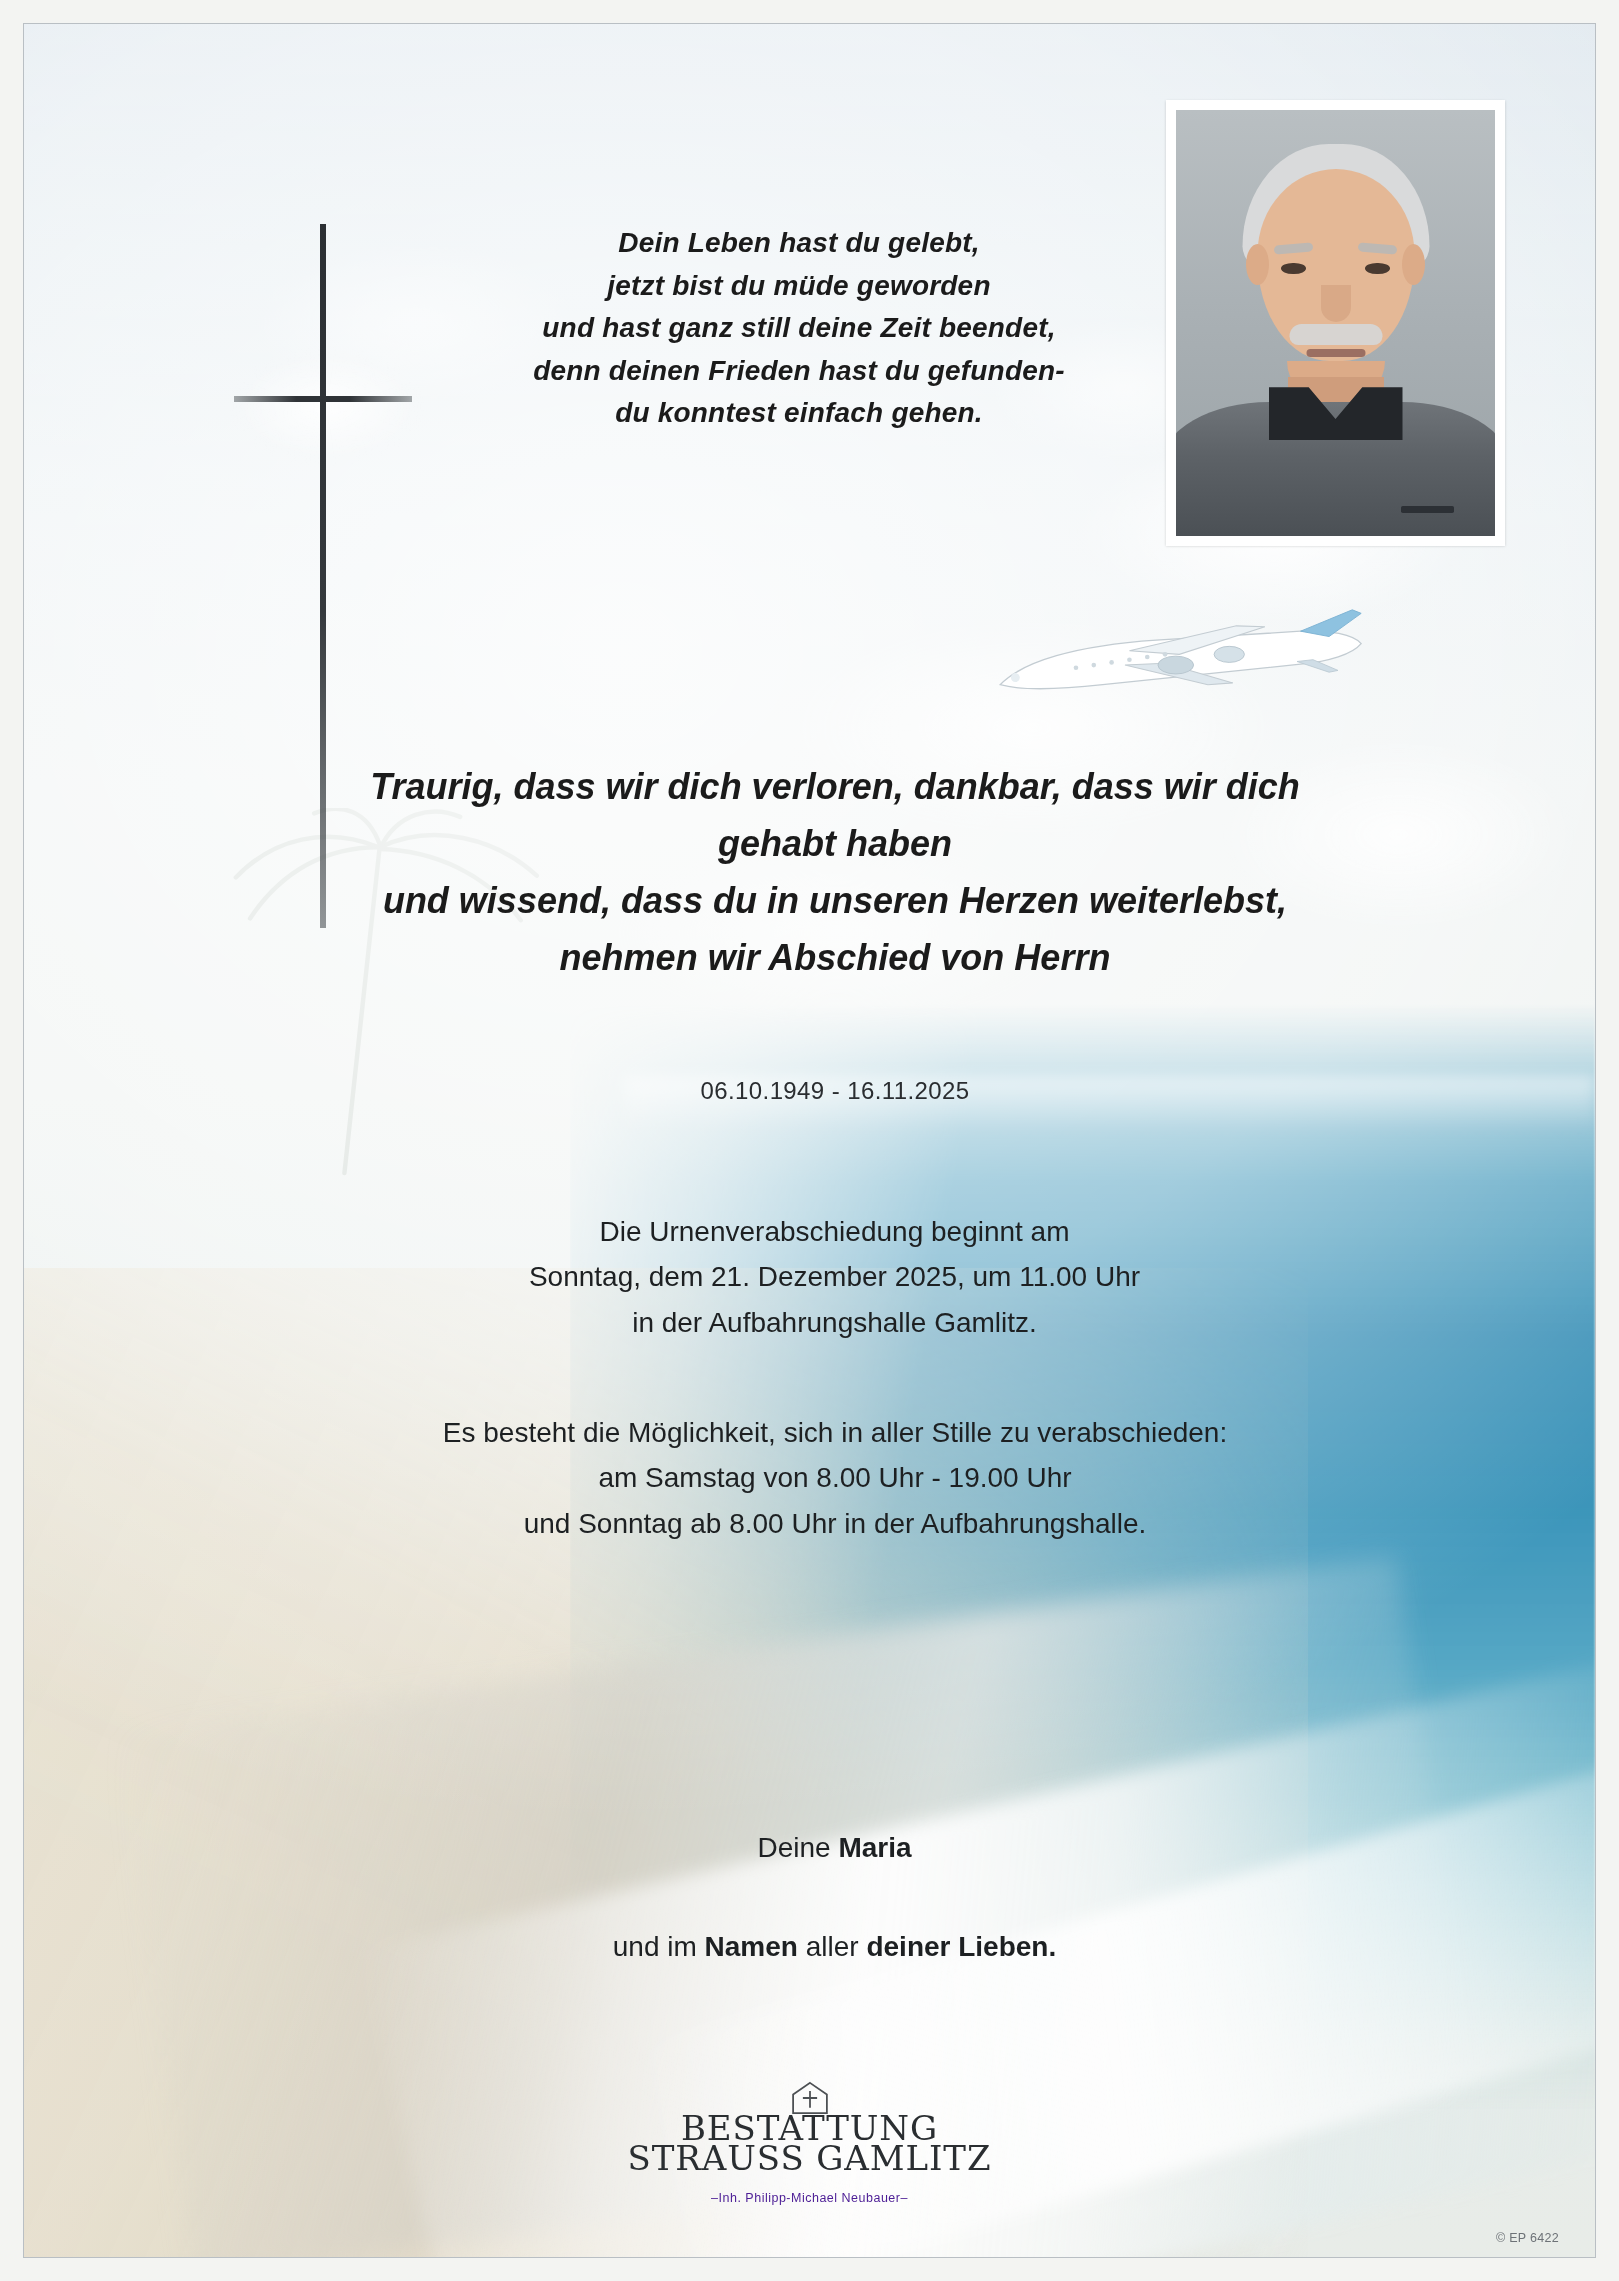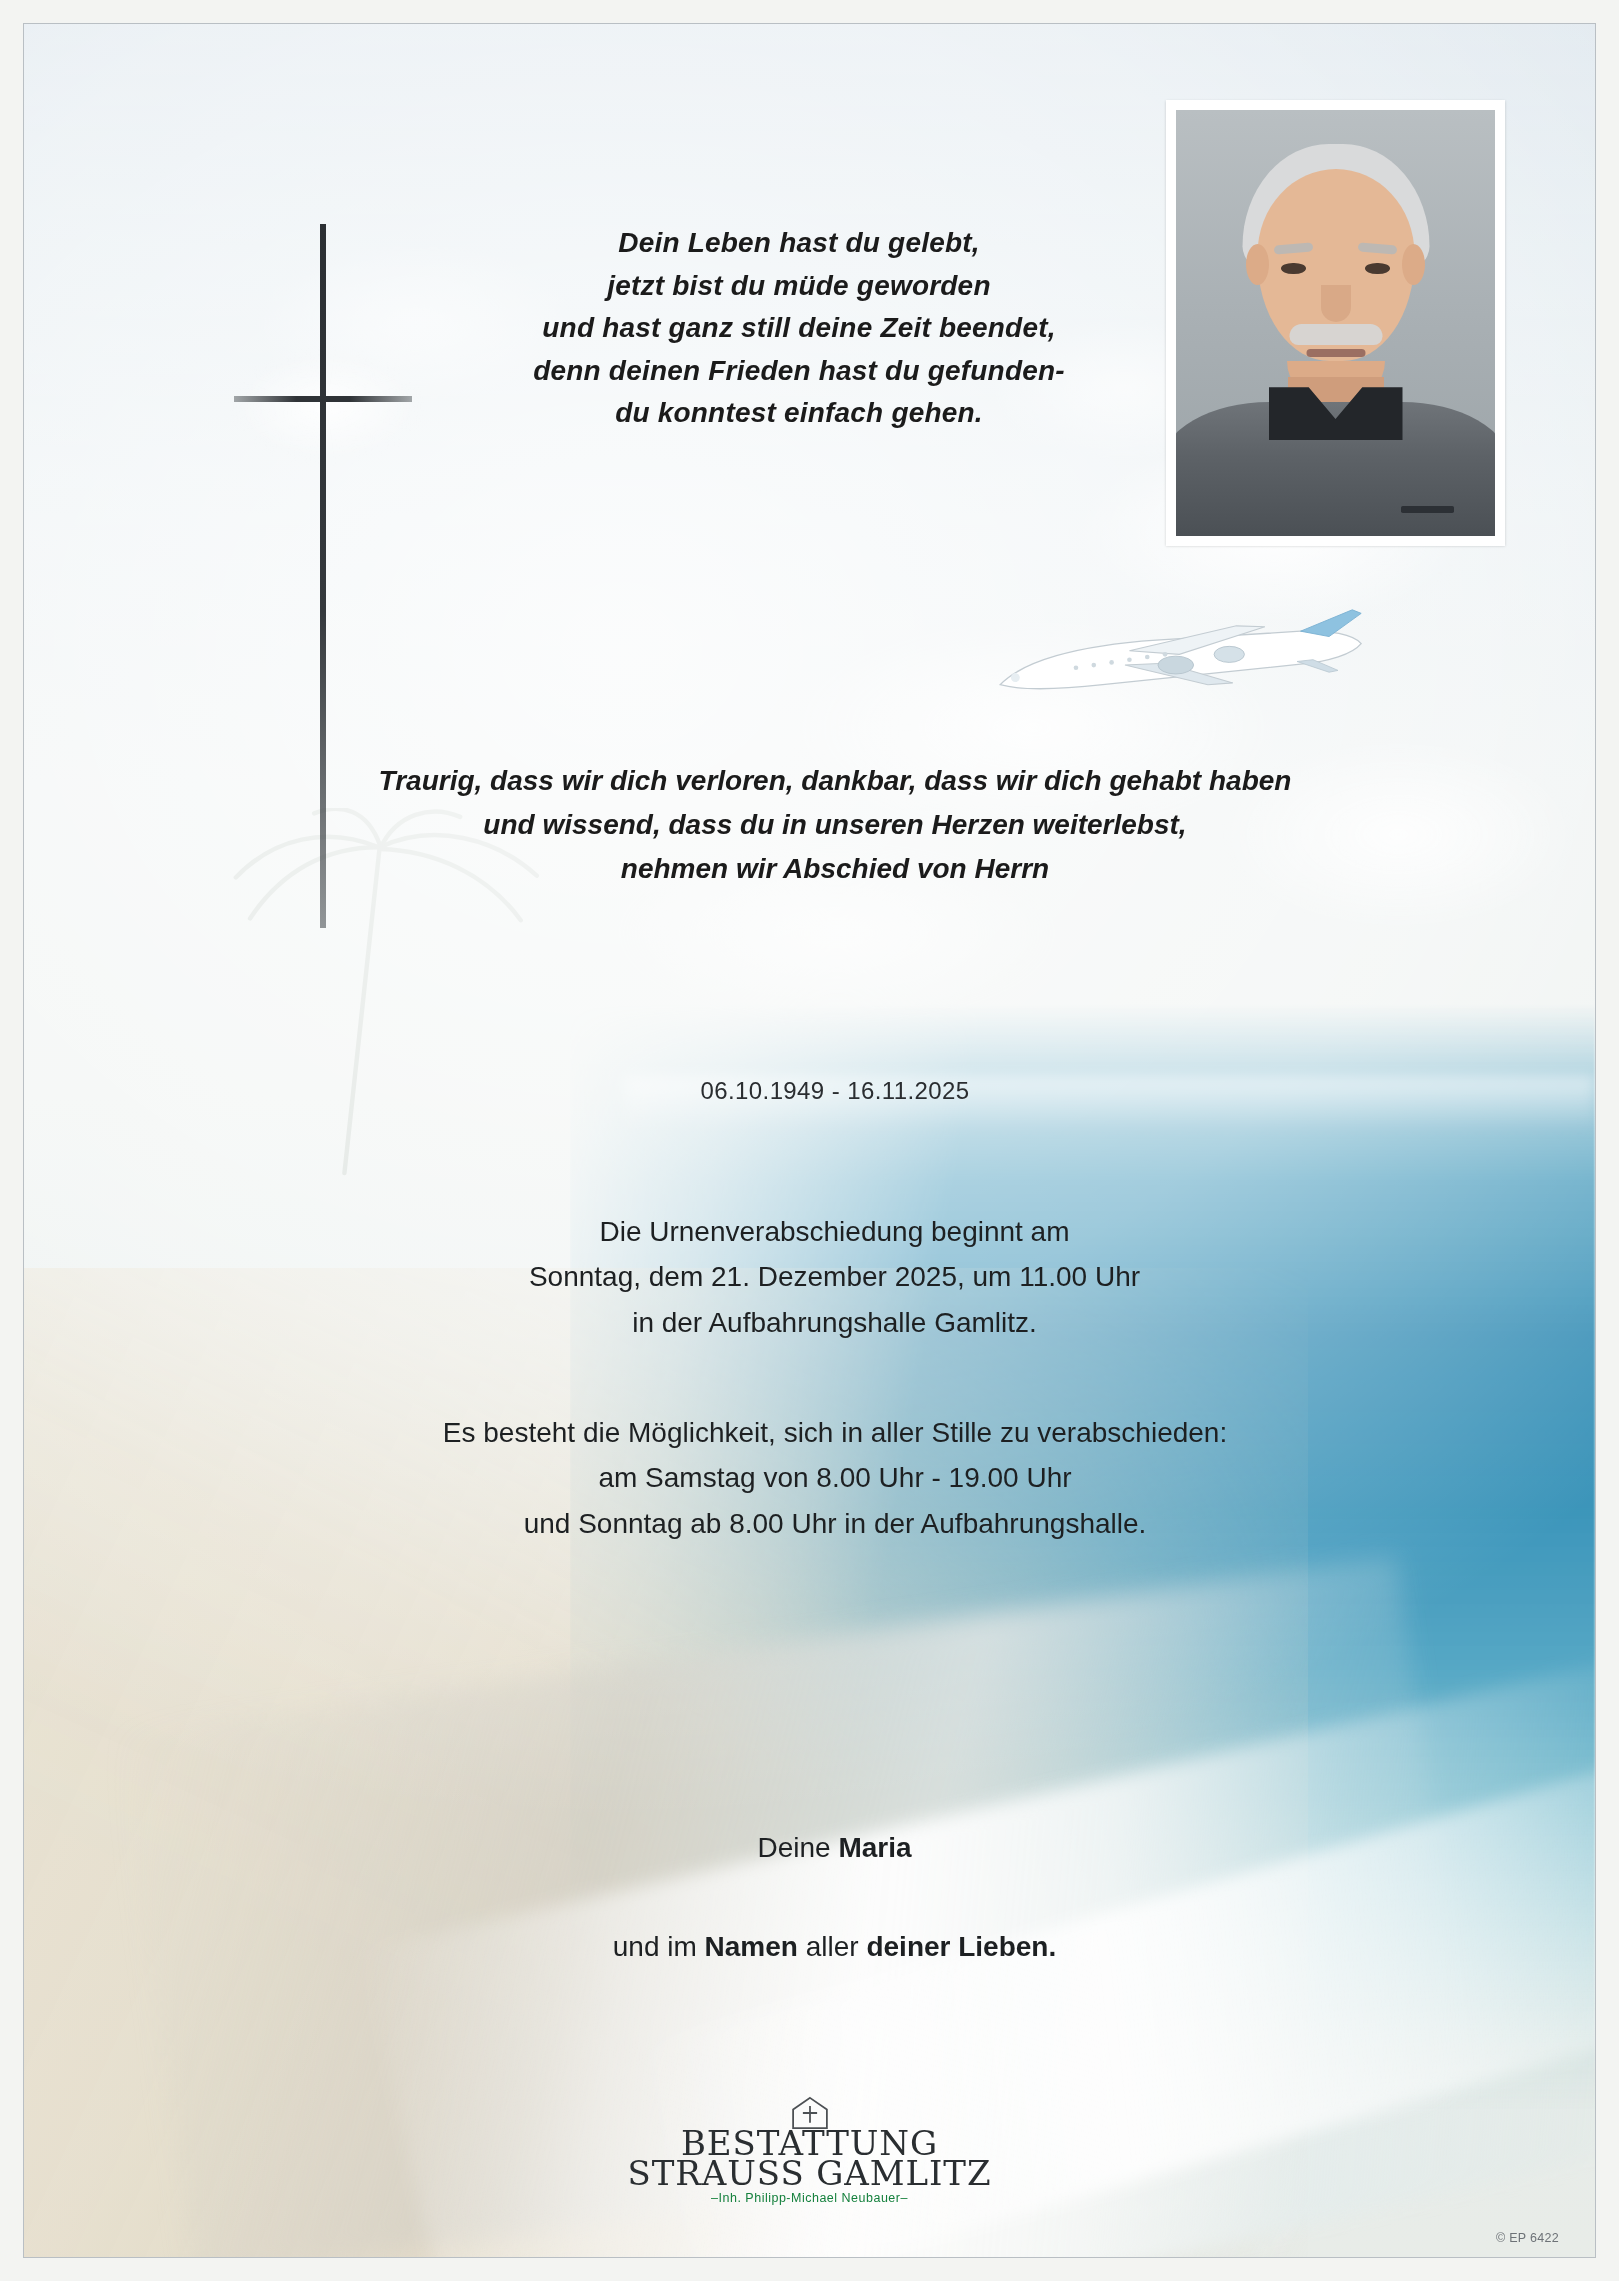--- a/index.html
+++ b/index.html
@@ -385,21 +385,21 @@
     font-size: 28px;
     font-weight: bold;
     font-style: italic;
     letter-spacing: 0.2px;
     line-height: 1.52;
   }
   .verse-mid {
     left: 285px;
     top: 735px;
     width: 1052px;
-    font-size: 28px;
+    font-size: 36px;
     font-weight: bold;
     font-style: italic;
     line-height: 1.58;
   }
   .name {
     position: absolute;
     left: 303px;
     top: 927px;
     width: 1016px;
     text-align: center;
@@ -482,22 +482,22 @@
     font-family: "DejaVu Serif", serif;
     font-size: 34px;
     letter-spacing: 0.9px;
     line-height: 0.96;
     margin-top: -1.8px;
   }
   .logo-l3 {
     font-family: "Liberation Sans", sans-serif;
     font-size: 12.5px;
     letter-spacing: 0.5px;
-    margin-top: 1px;
-    color: #15803d;
+    margin-top: 16px;
+    color: #4c1d95;
   }
   .logo-mark {
     position: absolute;
     left: 50%;
     top: 14.3px;
     transform: translateX(-50%);
     opacity: .9;
   }
   .copyright {
     position: absolute;

